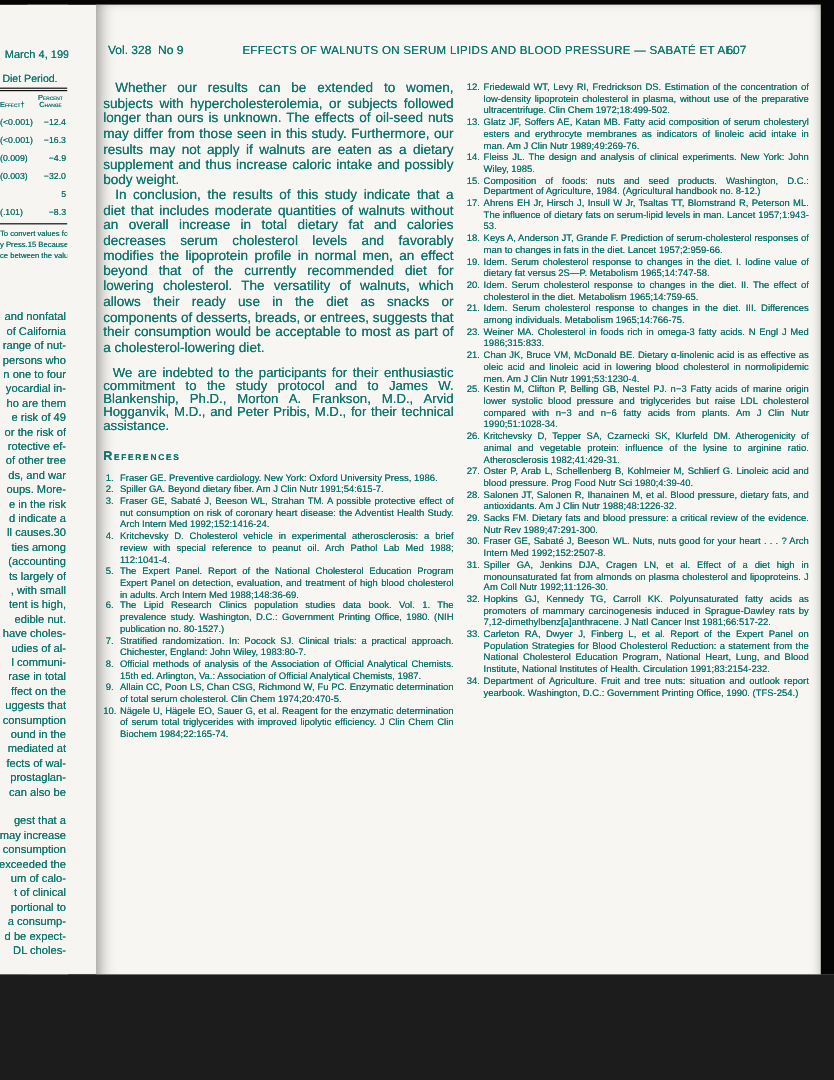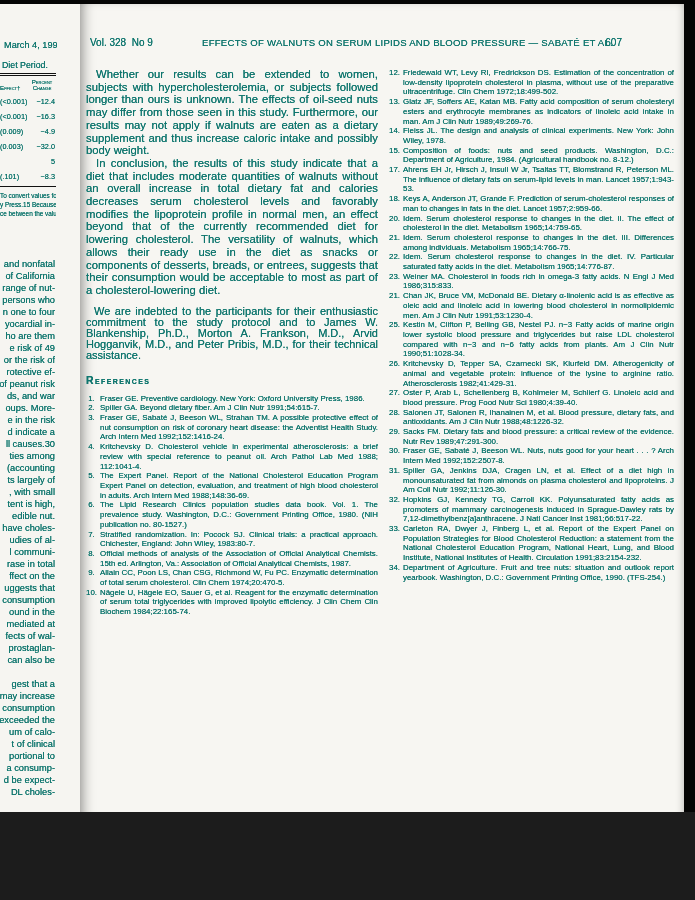--- a/index.html
+++ b/index.html
@@ -102,21 +102,21 @@
         <div class="pp-frag">and nonfatal</div>
         <div class="pp-frag">of California</div>
         <div class="pp-frag">range of nut-</div>
         <div class="pp-frag">persons who</div>
         <div class="pp-frag">n one to four</div>
         <div class="pp-frag">yocardial in-</div>
         <div class="pp-frag">ho are them</div>
         <div class="pp-frag">e risk of 49</div>
         <div class="pp-frag">or the risk of</div>
         <div class="pp-frag">rotective ef-</div>
-        <div class="pp-frag">of peanut risk</div>
+        <div class="pp-frag">of other tree</div>
         <div class="pp-frag">ds, and war</div>
         <div class="pp-frag">oups. More-</div>
         <div class="pp-frag">e in the risk</div>
         <div class="pp-frag">d indicate a</div>
         <div class="pp-frag">ll causes.30</div>
         <div class="pp-frag">ties among</div>
         <div class="pp-frag">(accounting</div>
         <div class="pp-frag">ts largely of</div>
         <div class="pp-frag">, with small</div>
         <div class="pp-frag">tent is high,</div>
@@ -212,47 +212,47 @@
             <div class="ref">
             <span class="ref-n">12.</span>
             <span class="ref-t">Friedewald WT, Levy RI, Fredrickson DS. Estimation of the concentration of low-density lipoprotein cholesterol in plasma, without use of the preparative ultracentrifuge. Clin Chem 1972;18:499-502.</span>
           </div>
             <div class="ref">
             <span class="ref-n">13.</span>
             <span class="ref-t">Glatz JF, Soffers AE, Katan MB. Fatty acid composition of serum cholesteryl esters and erythrocyte membranes as indicators of linoleic acid intake in man. Am J Clin Nutr 1989;49:269-76.</span>
           </div>
             <div class="ref">
             <span class="ref-n">14.</span>
-            <span class="ref-t">Fleiss JL. The design and analysis of clinical experiments. New York: John Wiley, 1978.</span>
+            <span class="ref-t">Fleiss JL. The design and analysis of clinical experiments. New York: John Wiley, 1985.</span>
           </div>
             <div class="ref">
             <span class="ref-n">15.</span>
             <span class="ref-t">Composition of foods: nuts and seed products. Washington, D.C.: Department of Agriculture, 1984. (Agricultural handbook no. 8-12.)</span>
           </div>
             <div class="ref">
             <span class="ref-n">17.</span>
             <span class="ref-t">Ahrens EH Jr, Hirsch J, Insull W Jr, Tsaltas TT, Blomstrand R, Peterson ML. The influence of dietary fats on serum-lipid levels in man. Lancet 1957;1:943-53.</span>
           </div>
             <div class="ref">
             <span class="ref-n">18.</span>
             <span class="ref-t">Keys A, Anderson JT, Grande F. Prediction of serum-cholesterol responses of man to changes in fats in the diet. Lancet 1957;2:959-66.</span>
           </div>
             <div class="ref">
+            <span class="ref-n">19.</span>
+            <span class="ref-t">Idem. Serum cholesterol response to changes in the diet. I. Iodine value of dietary fat versus 2S—P. Metabolism 1965;14:747-58.</span>
+          </div>
+            <div class="ref">
             <span class="ref-n">20.</span>
             <span class="ref-t">Idem. Serum cholesterol response to changes in the diet. II. The effect of cholesterol in the diet. Metabolism 1965;14:759-65.</span>
           </div>
             <div class="ref">
             <span class="ref-n">21.</span>
             <span class="ref-t">Idem. Serum cholesterol response to changes in the diet. III. Differences among individuals. Metabolism 1965;14:766-75.</span>
           </div>
             <div class="ref">
-            <span class="ref-n">22.</span>
-            <span class="ref-t">Idem. Serum cholesterol response to changes in the diet. IV. Particular saturated fatty acids in the diet. Metabolism 1965;14:776-87.</span>
-          </div>
-            <div class="ref">
             <span class="ref-n">23.</span>
             <span class="ref-t">Weiner MA. Cholesterol in foods rich in omega-3 fatty acids. N Engl J Med 1986;315:833.</span>
           </div>
             <div class="ref">
             <span class="ref-n">21.</span>
             <span class="ref-t">Chan JK, Bruce VM, McDonald BE. Dietary α-linolenic acid is as effective as oleic acid and linoleic acid in lowering blood cholesterol in normolipidemic men. Am J Clin Nutr 1991;53:1230-4.</span>
           </div>
             <div class="ref">
             <span class="ref-n">25.</span>
             <span class="ref-t">Kestin M, Clifton P, Belling GB, Nestel PJ. n−3 Fatty acids of marine origin lower systolic blood pressure and triglycerides but raise LDL cholesterol compared with n−3 and n−6 fatty acids from plants. Am J Clin Nutr 1990;51:1028-34.</span>

